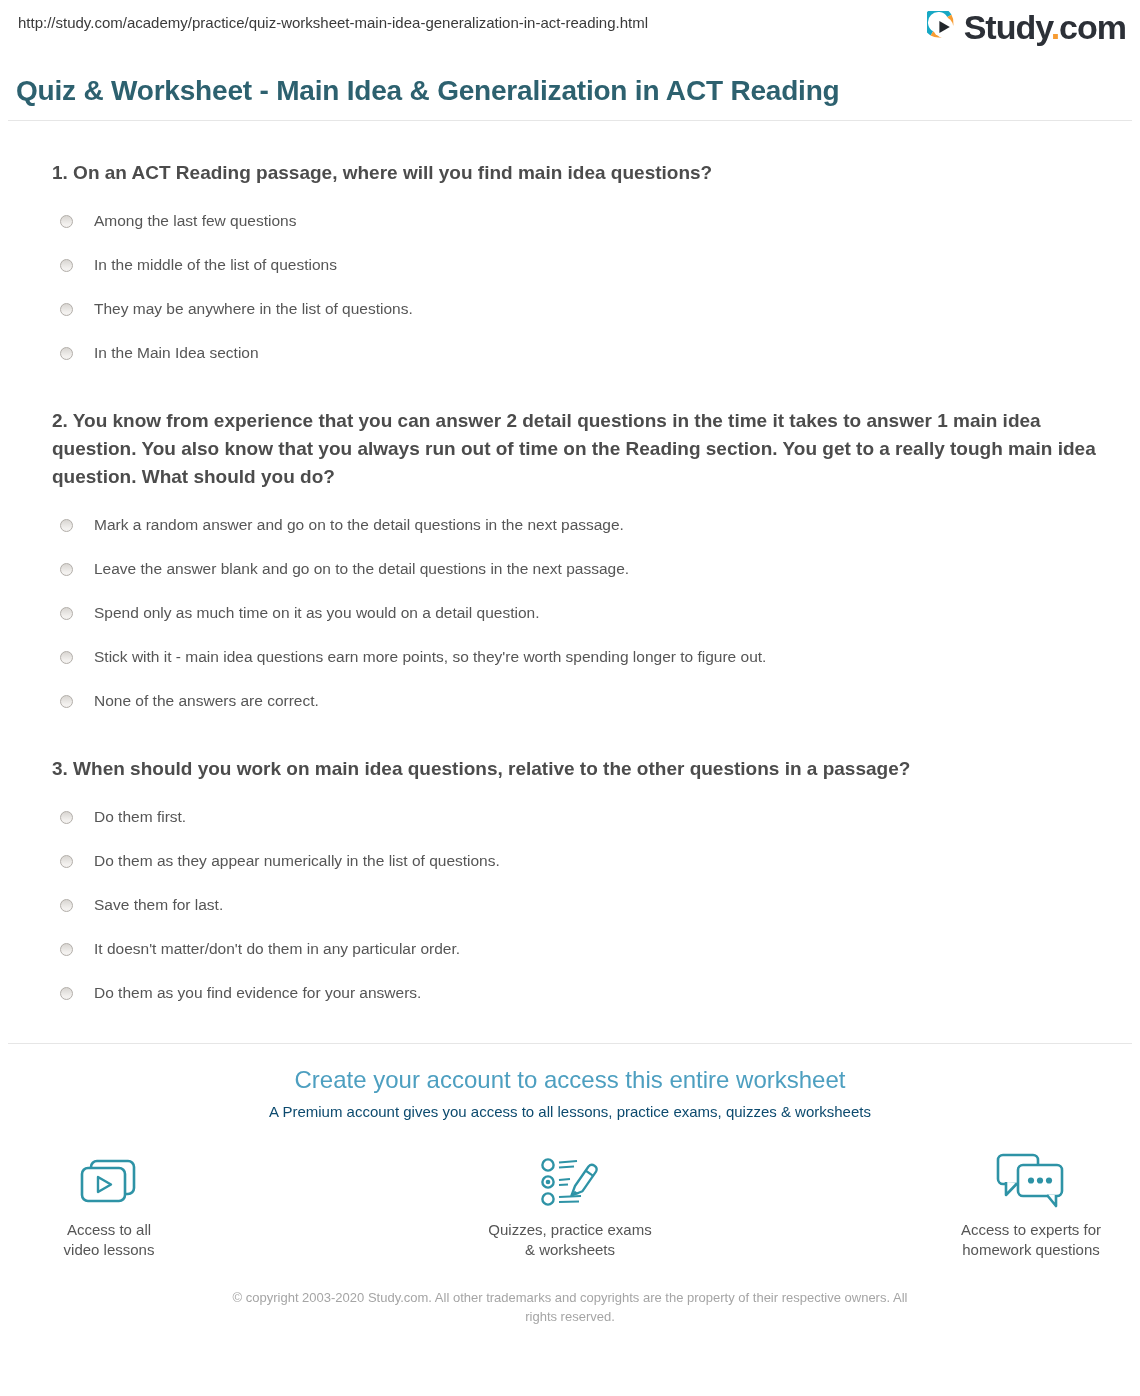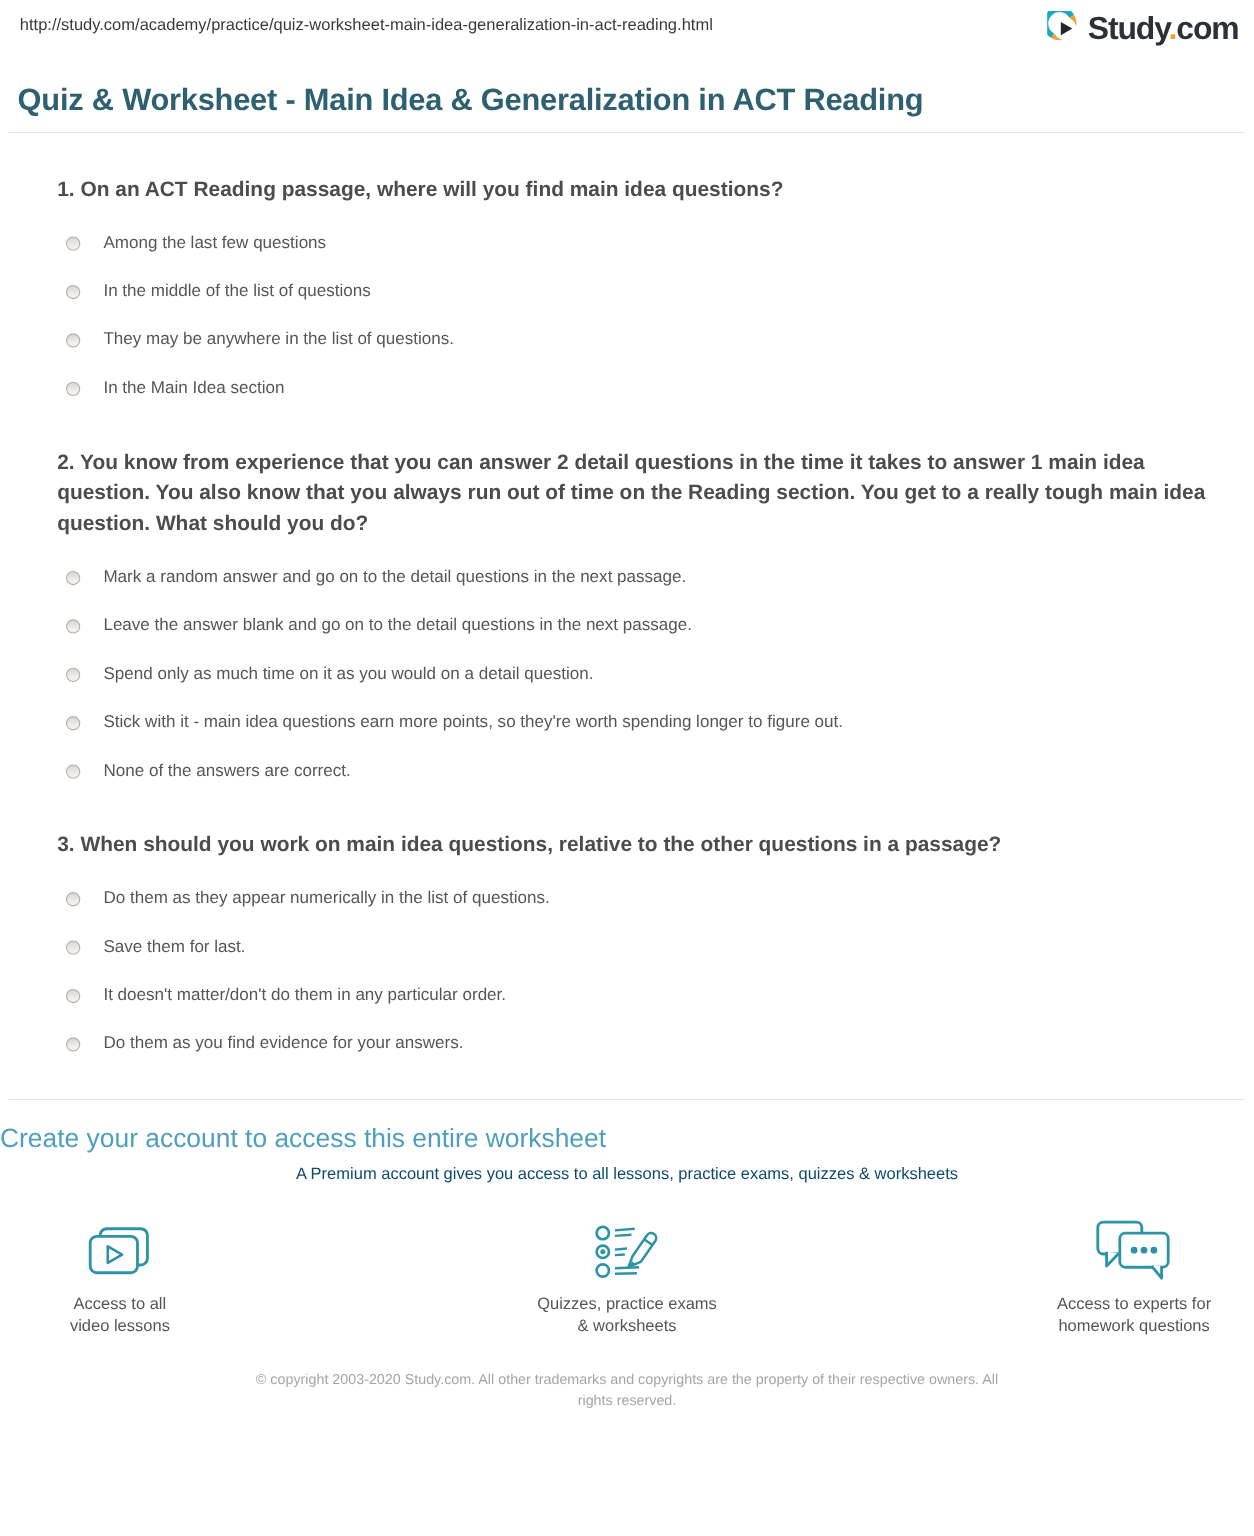--- a/index.html
+++ b/index.html
@@ -6,21 +6,21 @@
   body {
     width:1140px; height:1396px; position:relative; overflow:hidden;
     font-family:"Liberation Sans", sans-serif;
     -webkit-font-smoothing:antialiased;
   }
   
   .topbar { display:flex; justify-content:space-between; align-items:flex-start; padding:10px 14px 0 18px; height:48px; box-sizing:border-box; }
   .url { font-size:15px; color:#3a3a3a; padding-top:4px; }
   .logo { display:flex; align-items:center; cursor:pointer; }
   .logo-icon { margin-right:5px; display:block; }
-  .logo-text { font-size:29px; font-weight:700; color:#2c3037; letter-spacing:-1px; line-height:1;text-align:center; }
+  .logo-text { font-size:34px; font-weight:700; color:#2c3037; letter-spacing:-1px; line-height:1;text-align:center; }
   .logo-dot { color:#f79c33; }
 
   .content { padding:0 16px; }
 
   h1.page-title { margin:24px 0 0 0; font-size:28px; line-height:38px; color:#2d616f; font-weight:700; letter-spacing:-0.2px; max-width:860px; }
 
   .divider { height:1px; background:#e6e6e6; margin:10px 8px 0 8px; }
   .divider-bottom { height:1px; background:#e6e6e6; margin:40px 8px 0 8px; }
 
   .question-block { margin-top:44px;margin-left:36px; }
@@ -29,21 +29,21 @@
 
   .option { display:flex; align-items:center; margin-top:24px; min-height:20px; cursor:pointer; }
   .radio {
     flex:0 0 auto; width:11px; height:11px; border:1px solid #b2aea9; border-radius:50%;
     background:linear-gradient(180deg,#d8d5d1 0%,#f3f1ef 75%);
     margin-left:8px;
   }
   .option-text { margin-left:21px; font-size:15.5px; color:#565656; }
 
   
-  .cta-heading { margin-top:22px; font-size:24px; color:#4d9fc0; font-weight:400; text-align:left; }
+  .cta-heading { margin-top:22px; font-size:24px; color:#4d9fc0; font-weight:400; text-align:center; }
   .cta-sub { margin-top:9px; font-size:15px; color:#0c4a6e; text-align:center; }
   .features { display:flex; justify-content:space-between; margin-top:30px;gap:28px; }
   .feature { width:218px; text-align:center; }
   .feature-icon { height:60px; display:flex; align-items:flex-end; justify-content:center; }
   .feature-label { margin-top:10px; font-size:15px; line-height:20px; color:#555555; }
   .copyright { margin:28px auto 0 auto; max-width:710px; text-align:center; font-size:13px; line-height:19px; color:#a5a5a5; }
 </style>
 </head>
 <body>
 
@@ -106,20 +106,24 @@
       <span class="option-text">Stick with it - main idea questions earn more points, so they're worth spending longer to figure out.</span>
     </div>
     <div class="option">
       <span class="radio"></span>
       <span class="option-text">None of the answers are correct.</span>
     </div>
   </div>
 
   <div class="question-block">
     <h2 class="question">3. When should you work on main idea questions, relative to the other questions in a passage?</h2>
+    <div class="option">
+      <span class="radio"></span>
+      <span class="option-text">Do them first.</span>
+    </div>
     <div class="option">
       <span class="radio"></span>
       <span class="option-text">Do them as they appear numerically in the list of questions.</span>
     </div>
     <div class="option">
       <span class="radio"></span>
       <span class="option-text">Save them for last.</span>
     </div>
     <div class="option">
       <span class="radio"></span>

